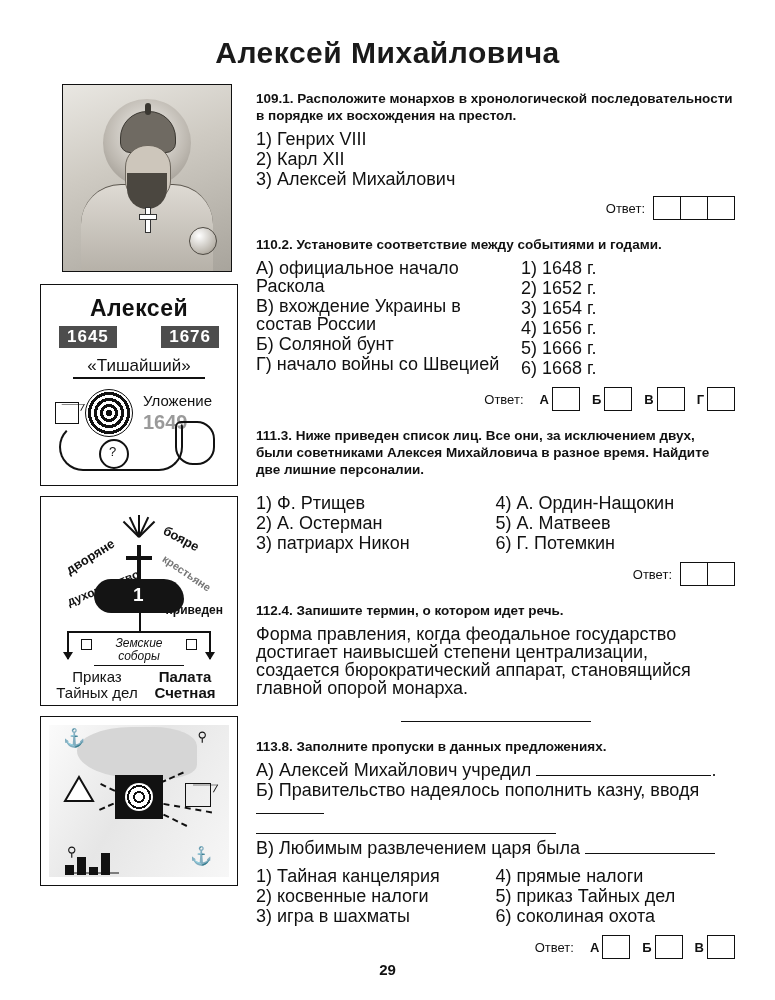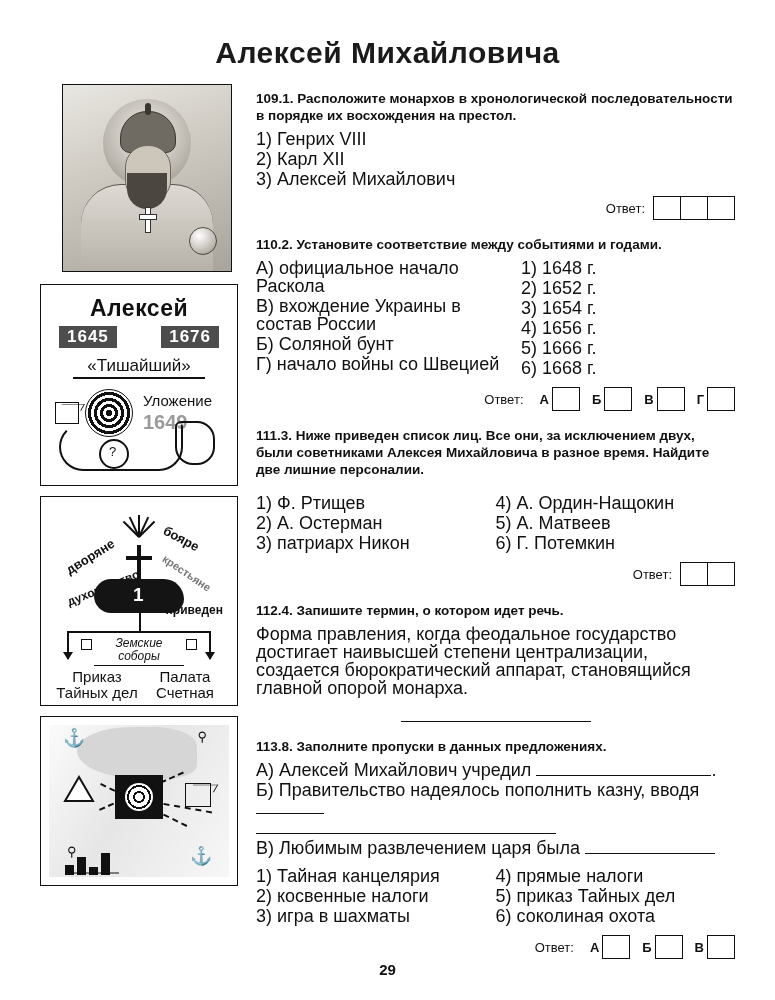--- a/index.html
+++ b/index.html
@@ -269,21 +269,21 @@
   }
   .c2 .sq {
     position:absolute; width: 9px; height: 9px; border: 1px solid #111; top: 142px;
   }
   .c2 .sq.l { left: 40px; }
   .c2 .sq.r { right: 40px; }
   .c2 .lbl {
     position: absolute; text-align: center; font-size: 15px; line-height: 16px;
   }
   .c2 .lbl.left { left: 8px; top: 172px; width: 96px; }
-  .c2 .lbl.right { right: 6px; top: 172px; width: 92px; }
+  .c2 .lbl.right { right: 6px; top: 172px; width: 92px; font-weight: bold; }
 
   
   .c3 { position: relative; height: 100%; background: #fff; }
   .c3 .sea {
     position: absolute; left: 8px; top: 8px; right: 8px; bottom: 8px;
     background: linear-gradient(120deg,#fbfbfb 0%,#e6e6e6 45%,#f7f7f7 100%);
   }
   .c3 .land {
     position: absolute; left: 36px; top: 10px; width: 120px; height: 52px;
     background: #d6d6d6; border-radius: 50% 40% 30% 60%;

